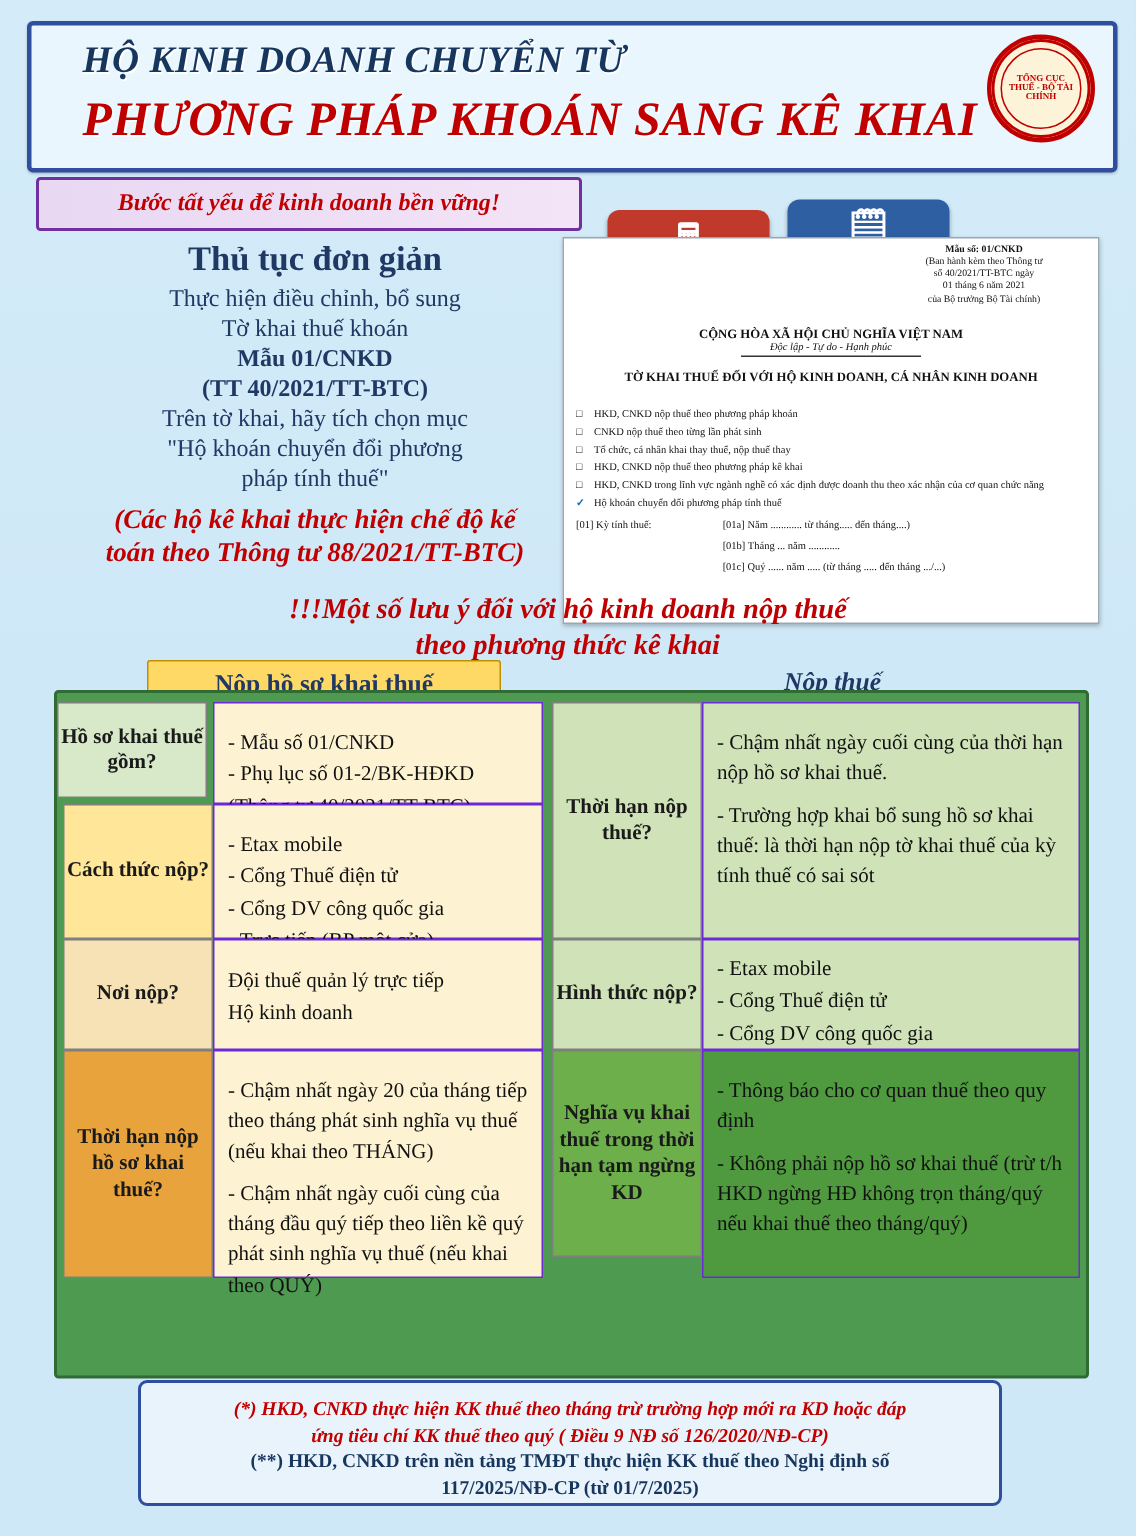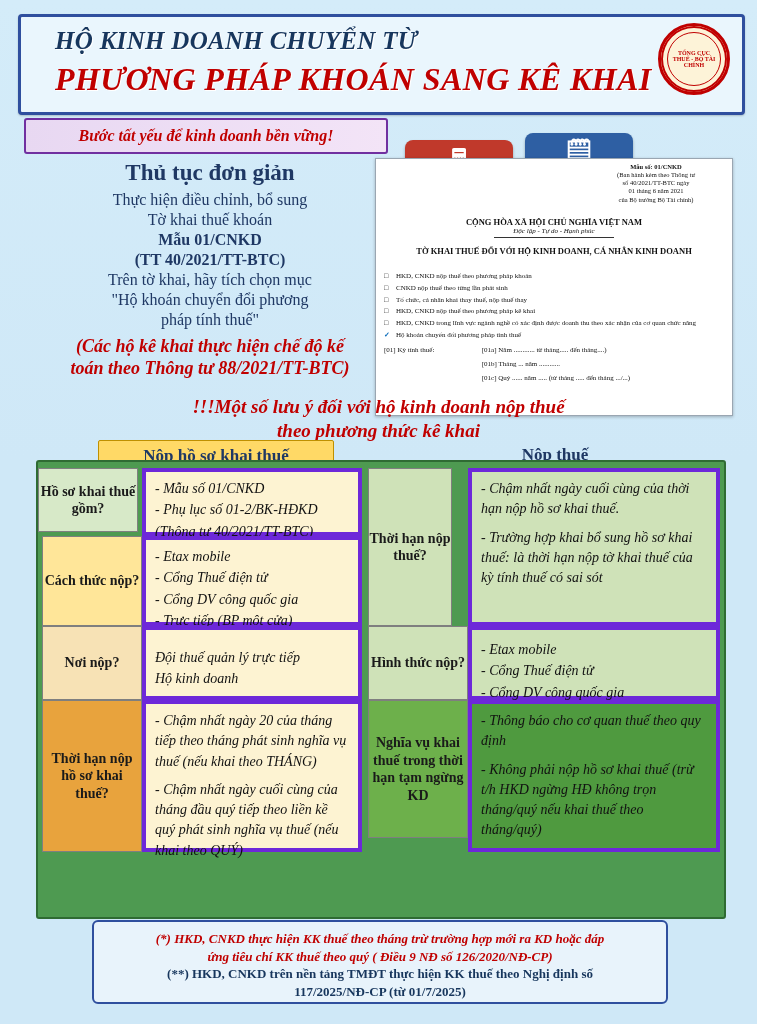--- a/index.html
+++ b/index.html
@@ -102,32 +102,32 @@
     position:absolute;left:0;top:395px;width:757px;text-align:center;
     font-weight:bold;font-style:italic;color:#c00000;font-size:19px;line-height:1.25;
   }
   
   .colhdr{
     position:absolute;height:30px;border-radius:2px;
     display:flex;align-items:center;justify-content:center;
     font-weight:bold;font-size:17px;color:#1f3864;
   }
   .colhdr.left{left:98px;top:440px;width:234px;background:#ffd966;border:1px solid #bf9000;}
-  .colhdr.right{left:430px;top:440px;width:250px;background:transparent;border:none;}
+  .colhdr.right{left:430px;top:440px;width:250px;background:transparent;border:none;font-style:italic;}
 
   
   .frame{
     position:absolute;left:36px;top:460px;width:686px;height:455px;
     background:#4e9a51;border:2px solid #2f6b33;border-radius:3px;
   }
   .cellL{position:absolute;border:1px solid #7f7f7f;box-sizing:border-box;
     display:flex;align-items:center;justify-content:center;text-align:center;
     font-weight:bold;font-size:14px;color:#1a1a1a;line-height:1.25;}
-  .cellR{position:absolute;border:4px solid #6d28d9;box-sizing:border-box;
-    padding:7px 9px;font-style:italic;font-size:14px;color:#111;line-height:1.45;}
+  .cellR{position:absolute;border:1px solid #6d28d9;box-sizing:border-box;
+    padding:17px 9px;font-size:14px;color:#111;line-height:1.45;}
   .cellR div{margin-bottom:1px;}
 
   
   .c-ltgreen{background:#d7e9c8;}
   .c-yellow{background:#ffe699;}
   .c-tan{background:#f7e2b5;}
   .c-orange{background:#e8a33d;}
   .c-cream{background:#fdf3d2;}
   .c-green2{background:#6db04b;}
   .c-greenD{background:#4f9a3f;}
@@ -248,21 +248,21 @@
       <div>Đội thuế quản lý trực tiếp</div>
       <div>Hộ kinh doanh</div>
     </div>
 
     <div class="cellL c-orange" style="left:4px;top:238px;width:100px;height:152px;">Thời hạn nộp hồ sơ khai thuế?</div>
     <div class="cellR c-cream" style="left:104px;top:238px;width:220px;height:152px;">
       <div style="margin-bottom:8px">- Chậm nhất ngày 20 của tháng tiếp theo tháng phát sinh nghĩa vụ thuế (nếu khai theo THÁNG)</div>
       <div>- Chậm nhất ngày cuối cùng của tháng đầu quý tiếp theo liền kề quý phát sinh nghĩa vụ thuế (nếu khai theo QUÝ)</div>
     </div>
 
-    <div class="cellL c-sage" style="left:330px;top:6px;width:84px;height:158px;">Thời hạn nộp thuế?</div>
+    <div class="cellL c-sage" style="left:330px;top:6px;width:100px;height:158px;">Thời hạn nộp thuế?</div>
     <div class="cellR c-sage" style="left:430px;top:6px;width:252px;height:158px;">
       <div style="margin-bottom:8px">- Chậm nhất ngày cuối cùng của thời hạn nộp hồ sơ khai thuế.</div>
       <div>- Trường hợp khai bổ sung hồ sơ khai thuế: là thời hạn nộp tờ khai thuế của kỳ tính thuế có sai sót</div>
     </div>
 
     <div class="cellL c-sage" style="left:330px;top:164px;width:100px;height:74px;">Hình thức nộp?</div>
     <div class="cellR c-sage" style="left:430px;top:164px;width:252px;height:74px;padding-top:10px;">
       <div>- Etax mobile</div>
       <div>- Cổng Thuế điện tử</div>
       <div>- Cổng DV công quốc gia</div>

